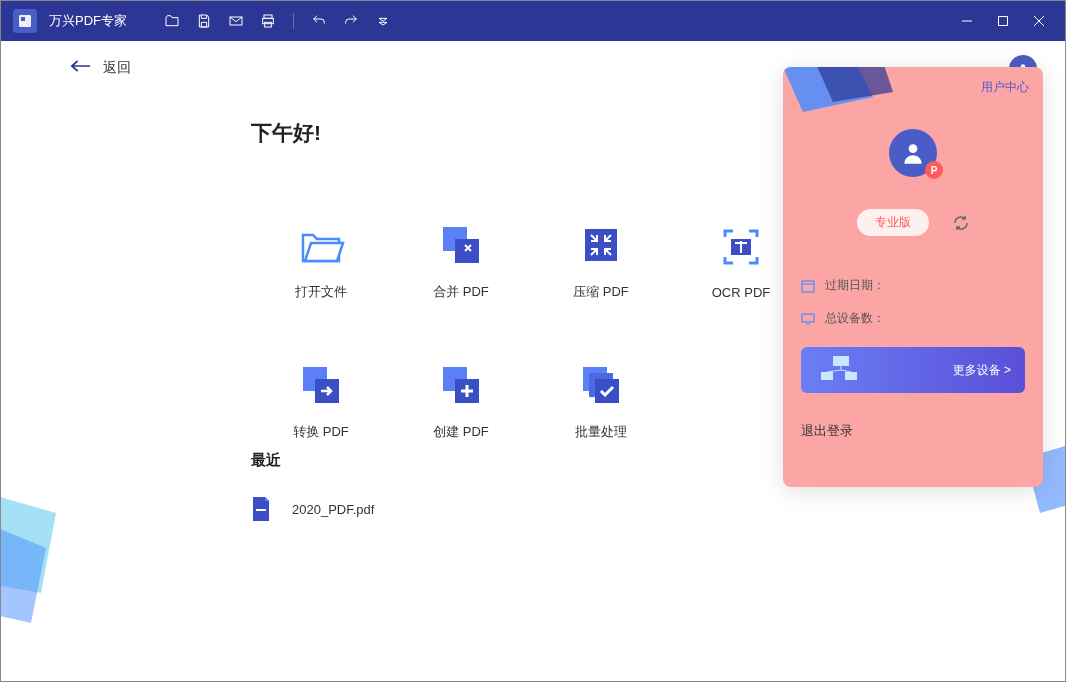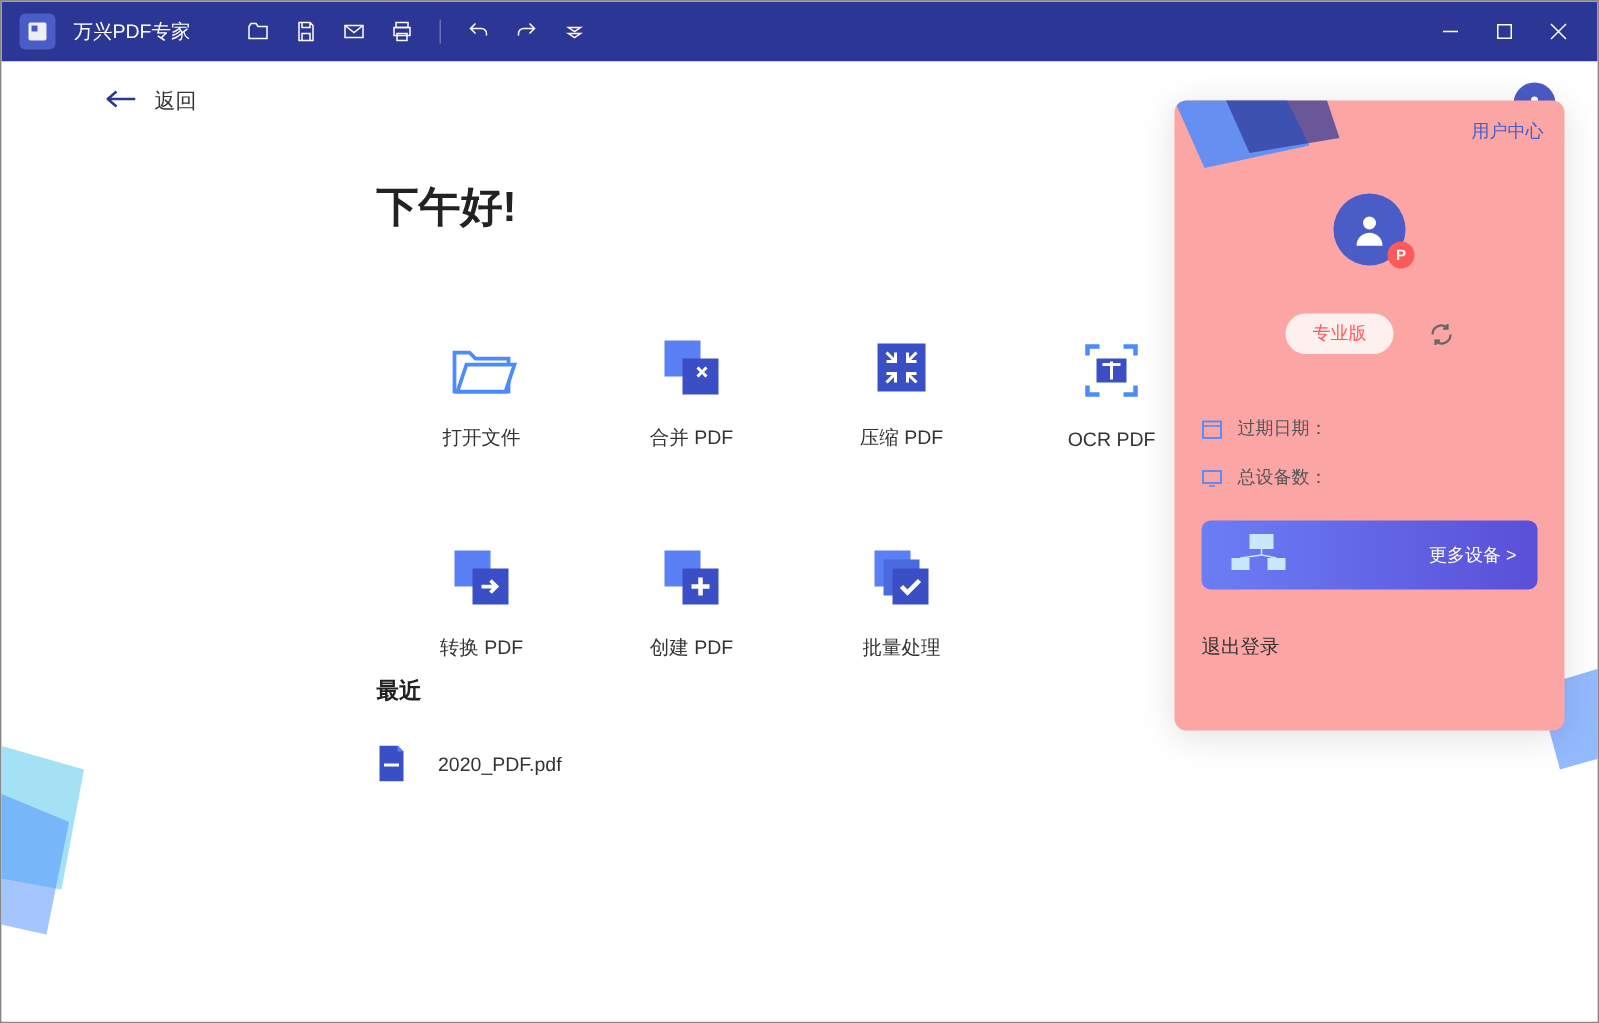--- a/index.html
+++ b/index.html
@@ -21,21 +21,21 @@
     
     .content { position: relative; height: 642px; background: #fff; }
     
     .back-row { position: absolute; top: 18px; left: 70px; display: flex; align-items: flex-start; gap: 12px; cursor: pointer; }
     .back-arrow svg { width: 20px; height: 14px; stroke: #2c3694; fill: none; stroke-width: 2; }
     .back-text { font-size: 14px; color: #333; }
     
     .user-badge { position: absolute; top: 14px; right: 28px; width: 28px; height: 28px; background: #4a5cc5; border-radius: 50%; display: flex; align-items: center; justify-content: center; cursor: pointer; }
     .user-badge svg { width: 14px; height: 14px; fill: #fff; }
     
-    .greeting { position: absolute; top: 78px; left: 250px; font-size: 28px; font-weight: 600; color: #222; }
+    .greeting { position: absolute; top: 78px; left: 250px; font-size: 21px; font-weight: 600; color: #222; }
     
     .action-grid { position: absolute; top: 150px; left: 250px; display: grid; grid-template-columns: repeat(4, 140px); grid-template-rows: repeat(2, 140px); }
     .action-item { display: flex; flex-direction: column; align-items: center; justify-content: center; cursor: pointer; }
     .action-icon { width: 48px; height: 48px; margin-bottom: 14px; display: flex; align-items: center; justify-content: center; }
     .action-label { font-size: 13px; color: #333; }
     
     .recent-title { position: absolute; top: 410px; left: 250px; font-size: 15px; font-weight: 700; color: #222; }
     .recent-item { position: absolute; top: 450px; left: 250px; display: flex; align-items: center; gap: 21px; cursor: pointer; padding: 6px 0; }
     .recent-icon { width: 20px; height: 24px; }
     .recent-name { font-size: 13px; color: #333; }

